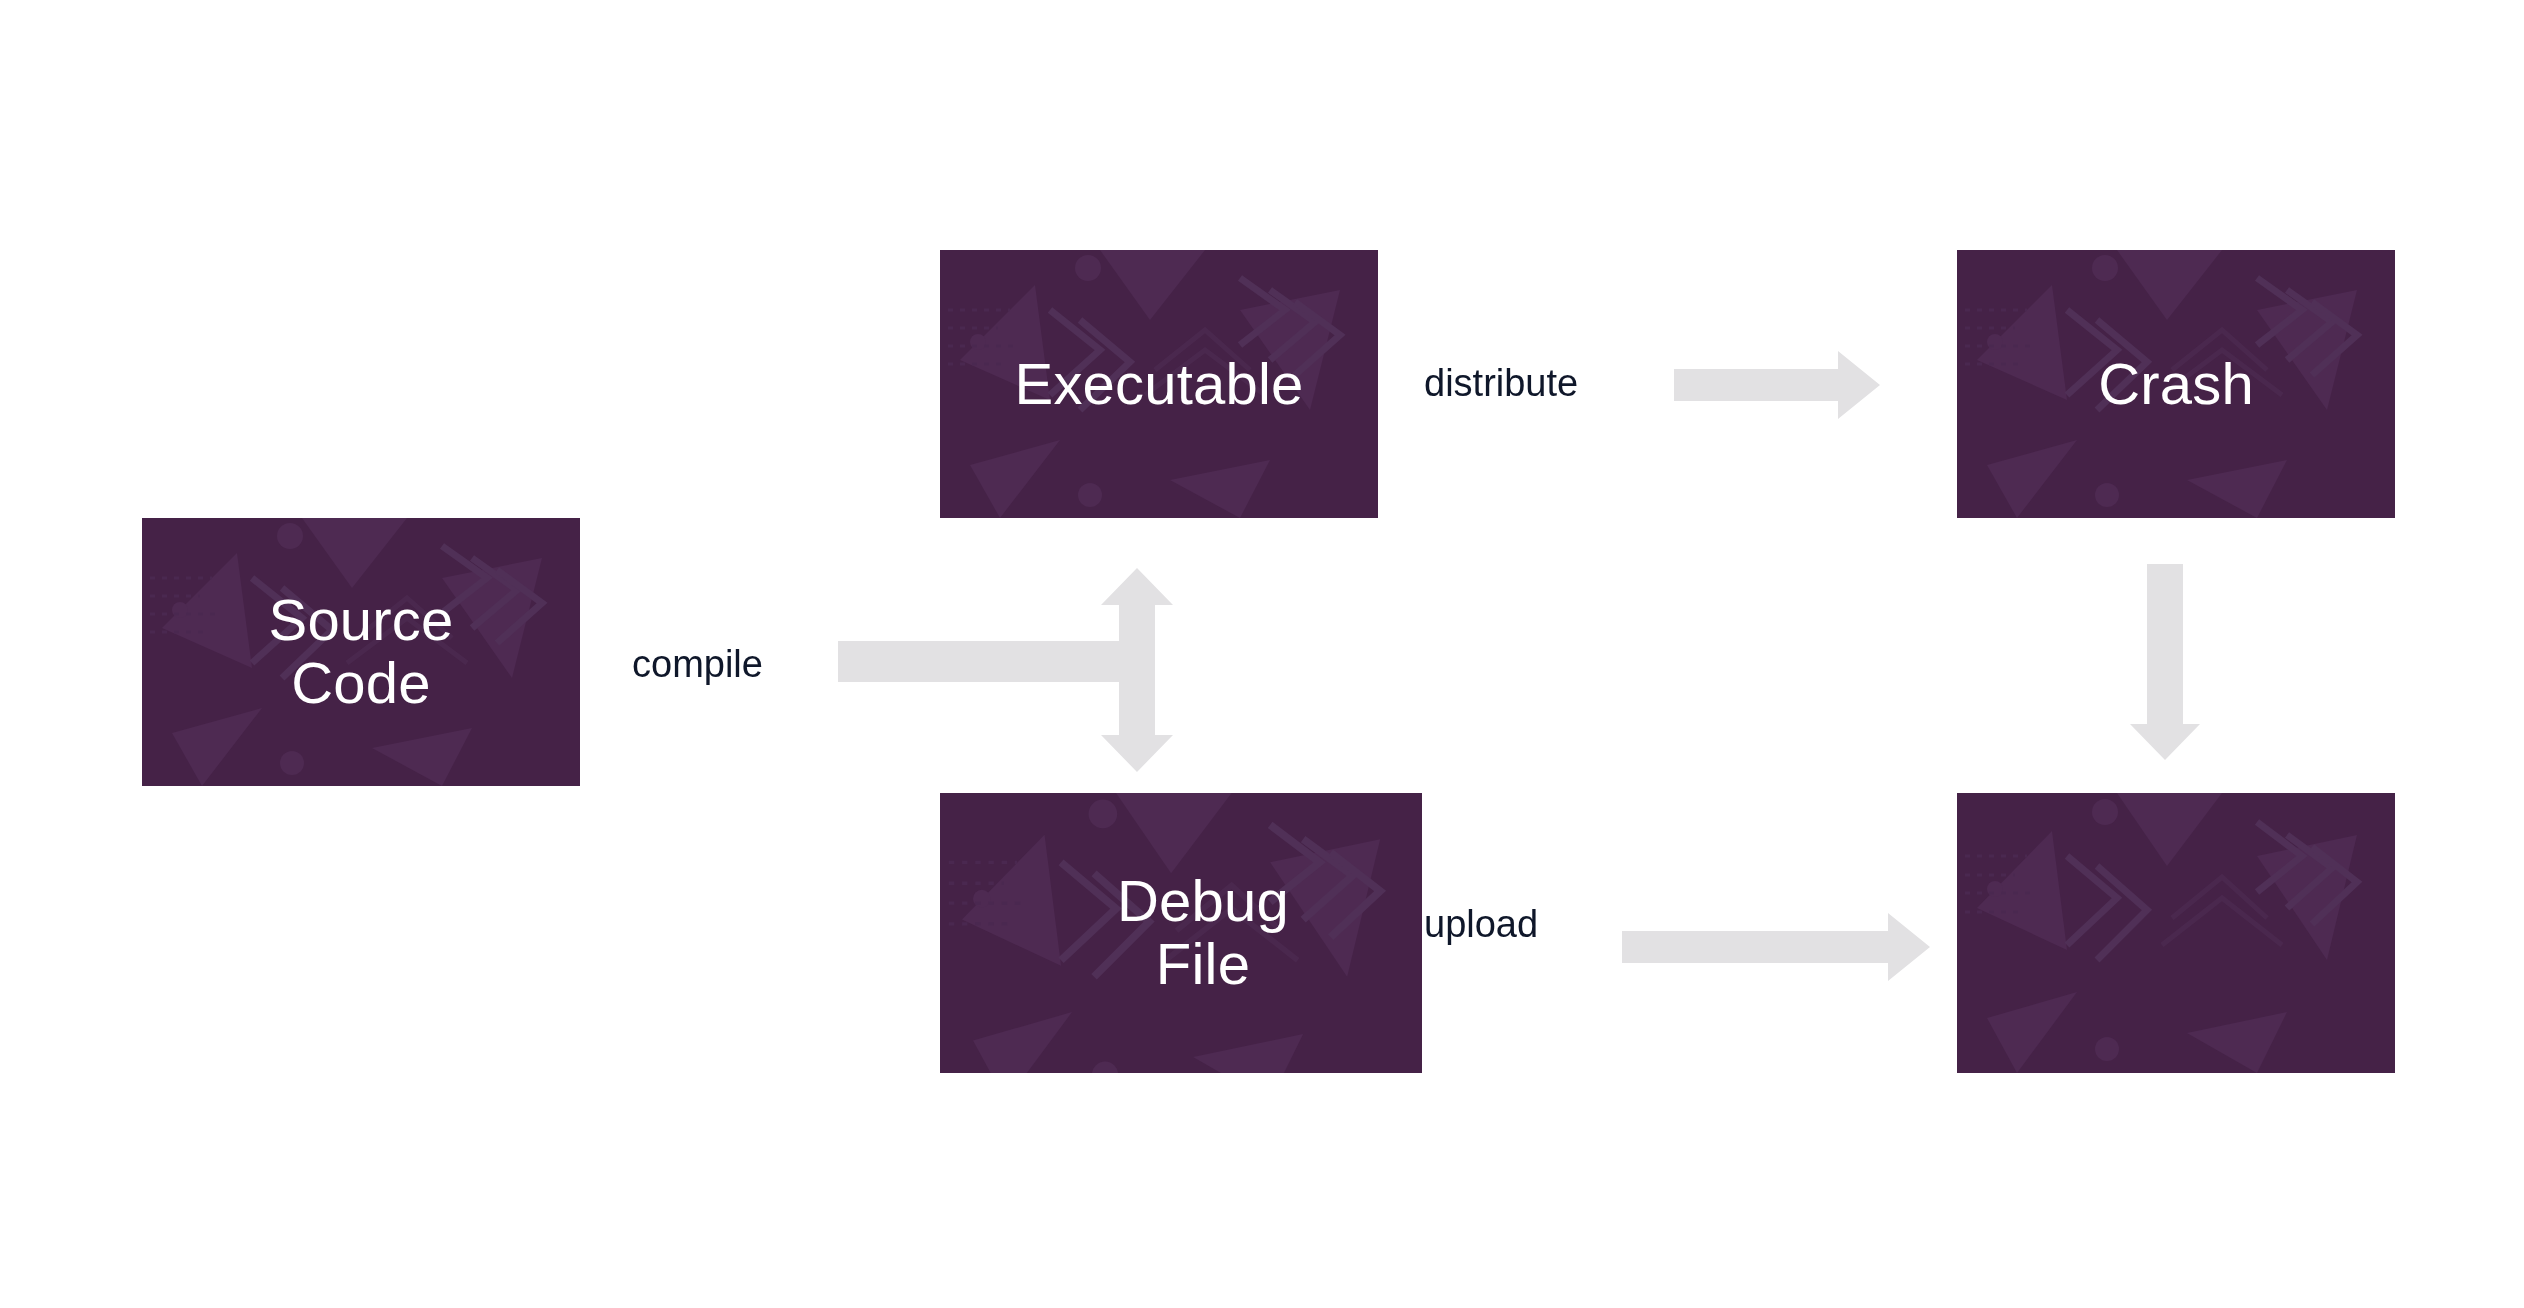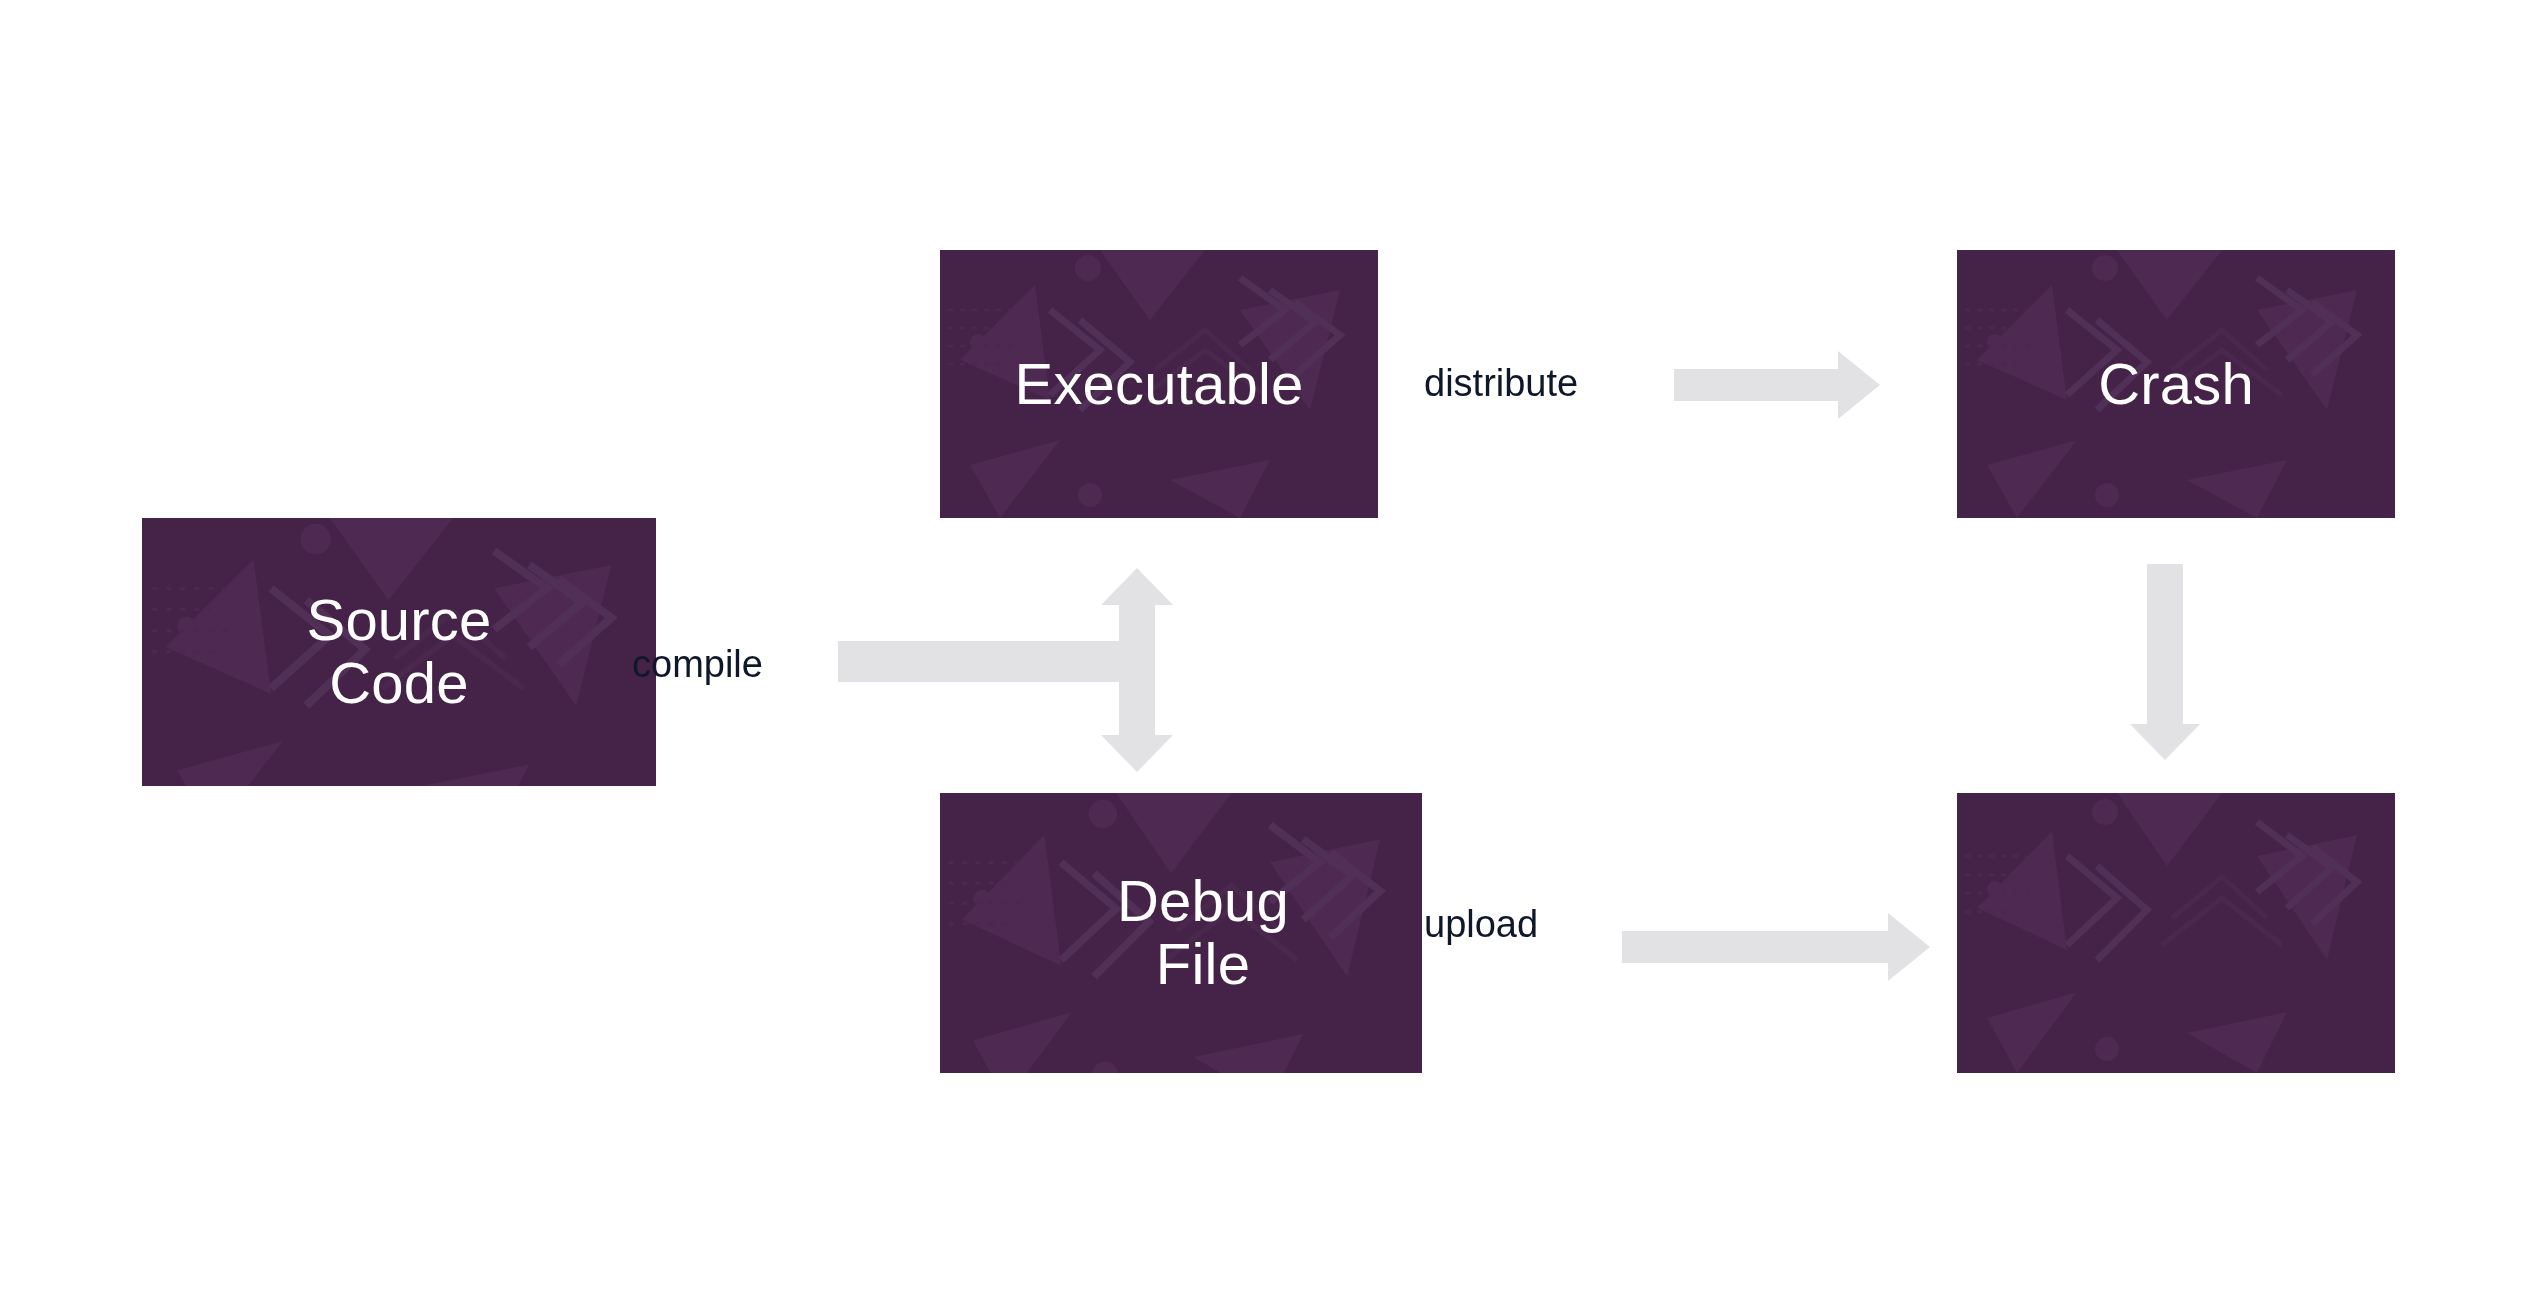--- a/index.html
+++ b/index.html
@@ -58,21 +58,21 @@
   
   .arrow {
     position: absolute;
   }
 </style>
 </head>
 <body>
 
 <div id="canvas">
 
-  <div class="node" style="left:130px; top:518px; width:514px; height:268px;">
+  <div class="node" style="left:130px; top:518px; width:438px; height:268px;">
     <svg class="texture" viewBox="0 0 438 268" preserveAspectRatio="none">
       <g fill="#4E2A52">
         <polygon points="20,110 95,35 110,150"></polygon>
         <polygon points="160,0 265,0 210,70"></polygon>
         <polygon points="300,60 400,40 370,160"></polygon>
         <polygon points="30,215 120,190 60,268"></polygon>
         <polygon points="230,230 330,210 300,268"></polygon>
         <circle cx="148" cy="18" r="13"></circle>
         <circle cx="150" cy="245" r="12"></circle>
         <circle cx="38" cy="92" r="8"></circle>

